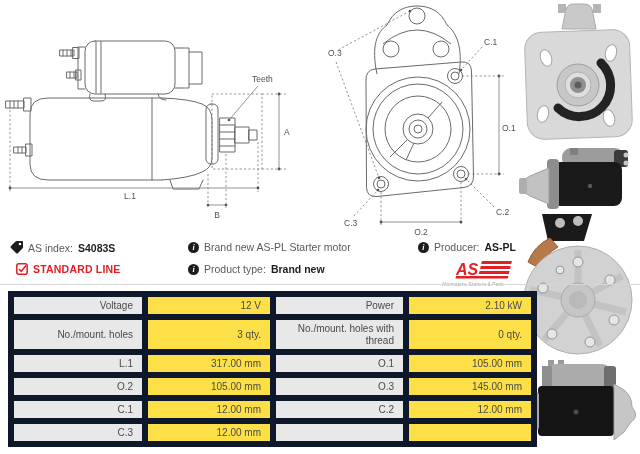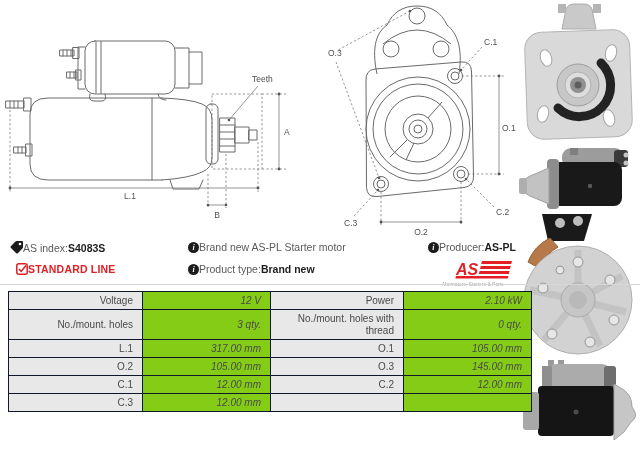--- a/index.html
+++ b/index.html
@@ -12,38 +12,38 @@
     color:#4a4a4a;
   }
   .diagram { position:absolute; }
   svg text { font-family:"Liberation Sans", sans-serif; }
 
   .photos { position:absolute; left:518px; top:0; width:122px; height:454px; }
   .photo { position:absolute; left:0; }
 
   .rule { position:absolute; left:0; top:284px; width:640px; height:1px; background:#d7d7d7; }
 
-  .info-item { position:absolute; display:flex; align-items:center; 
+  .info-item { position:absolute; display:flex; align-items:center; gap:5px;
                font-size:10.5px; color:#5a5a5a; white-space:nowrap; }
   .info-item b { color:#1d1d1d; }
   .red-bold { color:#e31e24; font-weight:bold; letter-spacing:0.2px; }
   .info-icon { width:11px; height:11px; border-radius:50%; background:#1c1c1c; color:#fff;
                font-size:8px; font-weight:bold; font-style:italic;
                font-family:"Liberation Serif", serif;
                display:inline-flex; align-items:center; justify-content:center; flex:0 0 auto; }
   .logo-box { position:absolute; right:122px; top:260px; width:76px; text-align:left; }
   .logo-sub { font-size:4.5px; color:#9a9a9a; margin-top:-2px; letter-spacing:0.2px; }
 
   table.specs { position:absolute; left:8px; top:291px; width:523px;
                 border-collapse:collapse; table-layout:fixed;
                 font-size:10px; color:#4a4a4a; }
-  .specs td { border:1px solid #0f172a; text-align:right;
+  .specs td { border:6px solid #0f172a; text-align:right;
               padding:2.5px 9px 2.5px 5px; vertical-align:middle; line-height:12px; }
   .specs td.lbl { background:#e8e8e8; }
-  .specs td.val { background:#84cc16;font-style:italic; }
+  .specs td.val { background:#fde047; }
 </style>
 </head>
 <body>
 
 <svg class="diagram" style="left:0;top:2px" width="302" height="232" viewBox="0 0 302 232">
   <g stroke="#6a6a6a" stroke-width="1" fill="none" stroke-linejoin="round" stroke-linecap="round">
 
     <rect x="85" y="39" width="90" height="53" rx="10"></rect>
     <line x1="96" y1="40" x2="96" y2="91"></line>
     <line x1="101" y1="39.5" x2="101" y2="91.5"></line>

